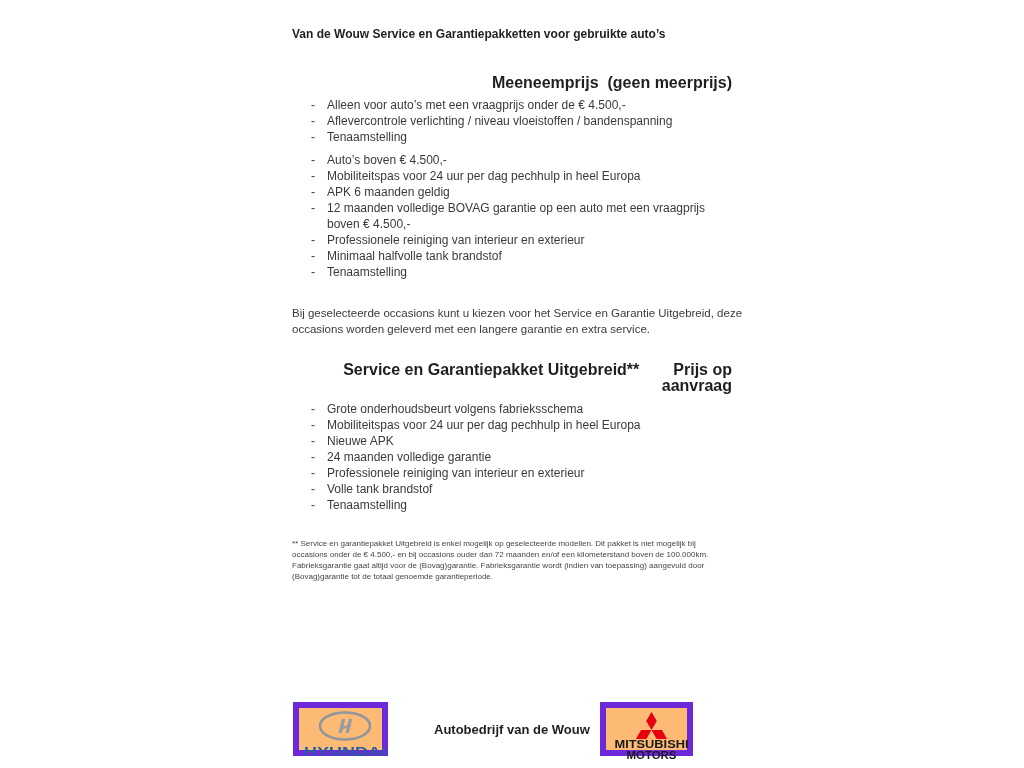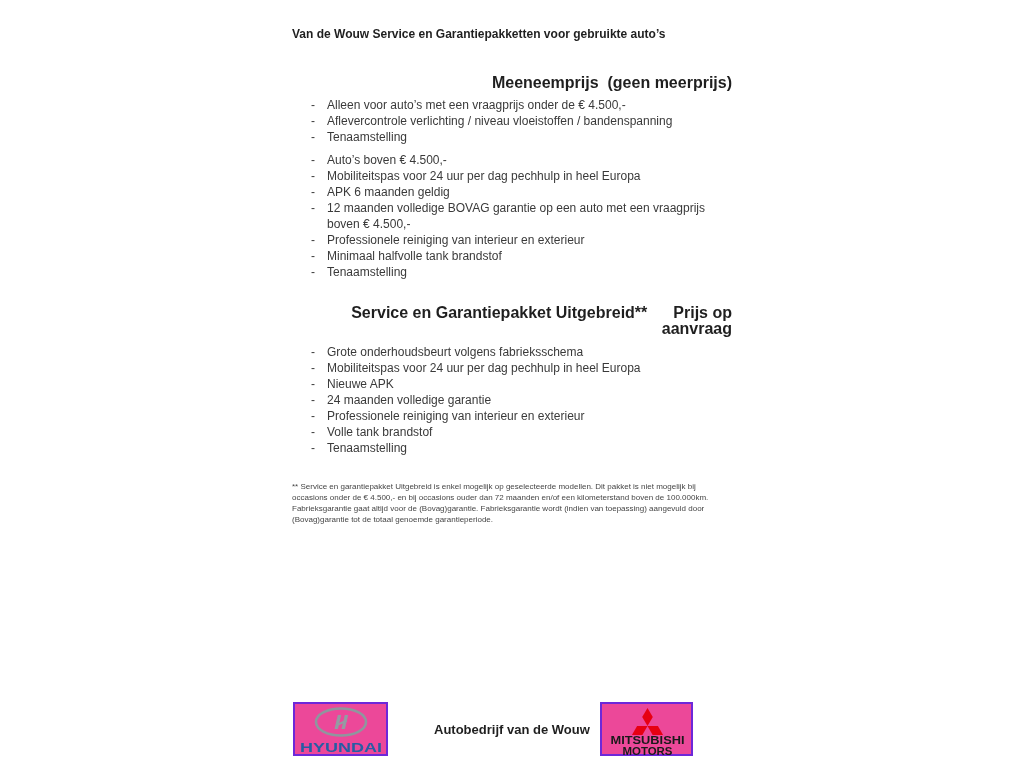--- a/index.html
+++ b/index.html
@@ -26,21 +26,21 @@
   h2.sec-heading {
     font-size: 16px; line-height: 16px;
     font-weight: bold; color: #1f1f1f;
     margin: 0;
     white-space: pre-wrap;
     text-align: right;
   }
   .sec-meeneemprijs h2 { margin-top: 33px; }
   .sec-standaard   h2 { margin-top: 26px; }
   .sec-uitgebreid  h2 { margin-top: 25px; }
-  .price-note { margin-left: 26px; }
+  .price-note { margin-left: 34px; }
   ul.bullet-list {
     list-style: none;
     margin: 6px 0 0 0; padding: 0;
     font-size: 12px; line-height: 16px;
     color: #3a3a3a;
   }
   .sec-standaard ul.bullet-list,
   .sec-uitgebreid ul.bullet-list { margin-top: 7px; }
   ul.bullet-list li {
     position: relative;
@@ -61,22 +61,22 @@
   p.footnote {
     margin: 25px 0 0 0;
     width: 432px;
     font-size: 8px; line-height: 11px;
     color: #454545;
     white-space: pre-wrap;
   }
   .logo-box {
     position: absolute;
     top: 702px; height: 54px;
-    background: #ec4899;
-    border: 2px solid #6d28d9;
+    background: #fdba74;
+    border: 6px solid #6d28d9;
   }
   .hyundai-box   { left: 293px; width: 95px; }
   .mitsubishi-box{ left: 600px; width: 93px; }
   .company-name {
     position: absolute;
     left: 434px; top: 722px;
     font-size: 13px; line-height: 16px;
     font-weight: bold; color: #1f1f1f;
     white-space: pre;
   }
@@ -103,20 +103,21 @@
         <li>Auto’s boven € 4.500,-</li>
         <li>Mobiliteitspas voor 24 uur per dag pechhulp in heel Europa</li>
         <li>APK 6 maanden geldig</li>
         <li>12 maanden volledige BOVAG garantie op een auto met een vraagprijs boven € 4.500,-</li>
         <li>Professionele reiniging van interieur en exterieur</li>
         <li>Minimaal halfvolle tank brandstof</li>
         <li>Tenaamstelling</li>
       </ul>
   </section>
 
+  <p class="intro">Bij geselecteerde occasions kunt u kiezen voor het Service en Garantie Uitgebreid, deze occasions worden geleverd met een langere garantie en extra service.</p>
 
   <section class="sec-uitgebreid">
     <h2 class="sec-heading"><span>Service en Garantiepakket Uitgebreid**</span><span class="price-note">Prijs op aanvraag</span></h2>
     <ul class="bullet-list">
         <li>Grote onderhoudsbeurt volgens fabrieksschema</li>
         <li>Mobiliteitspas voor 24 uur per dag pechhulp in heel Europa</li>
         <li>Nieuwe APK</li>
         <li>24 maanden volledige garantie</li>
         <li>Professionele reiniging van interieur en exterieur</li>
         <li>Volle tank brandstof</li>

